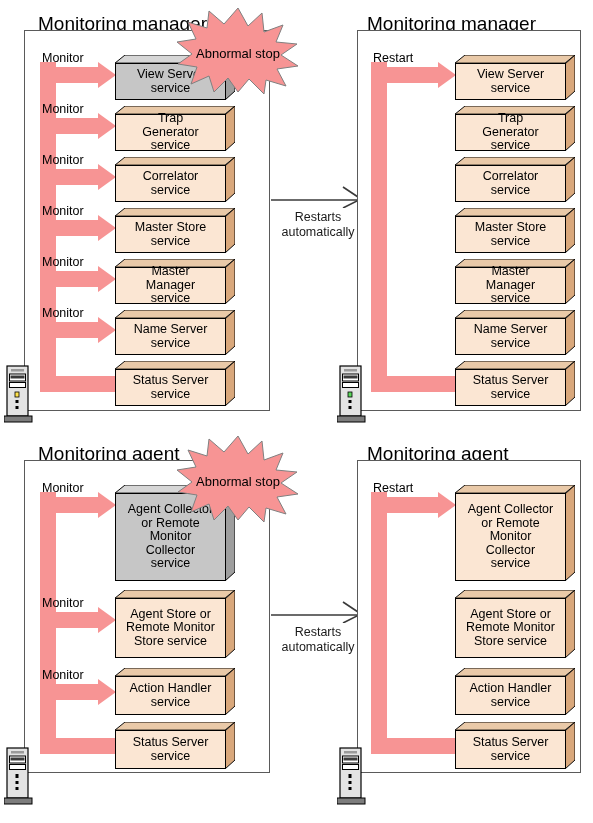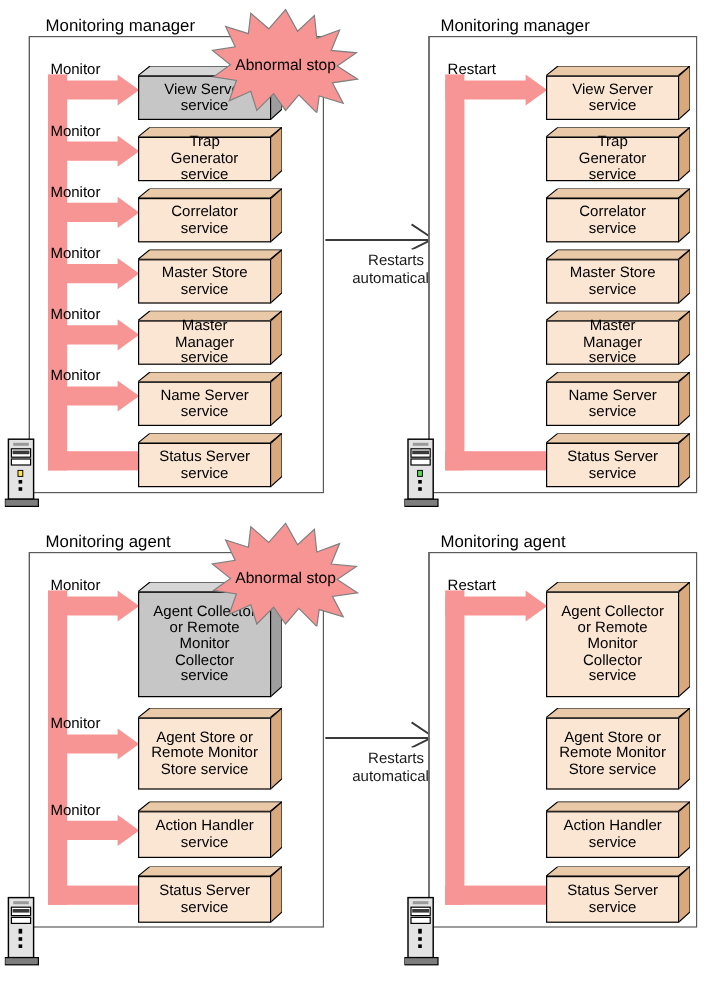--- a/index.html
+++ b/index.html
@@ -2,40 +2,40 @@
 <html><head>
 <meta charset="utf-8">
 <style>
   html,body{margin:0;padding:0;background:#ffffff;}
   body{width:593px;height:823px;position:relative;overflow:hidden;
        font-family:"Liberation Sans","DejaVu Sans",sans-serif;color:#000;}
   .abs{position:absolute;}
 
   
   .panel{position:absolute;border:1px solid #5a5a5a;background:#fff;box-sizing:border-box;}
-  .panel-title{position:absolute;font-size:14px;color:#000;white-space:nowrap;line-height:1;}
+  .panel-title{position:absolute;font-size:19px;color:#000;white-space:nowrap;line-height:1;}
 
   
   .box{position:absolute;box-sizing:border-box;}
   .box .face{position:absolute;left:0;top:8px;right:9px;bottom:0;
              border:1px solid #000;background:#FBE6D3;
              display:flex;align-items:center;justify-content:center;text-align:center;}
   .box .face span{display:block;font-size:12.5px;line-height:13.5px;color:#000;padding:0 2px;}
   .box .top{position:absolute;left:0;top:0;right:0;height:9px;}
   .box .side{position:absolute;right:0;top:0;width:10px;bottom:0;}
   .box svg{display:block;}
   .box.gray .face{background:#C6C6C6;}
   .pinkline{position:absolute;background:#F79494;}
 
   
   .lbl{position:absolute;font-size:12.5px;white-space:nowrap;line-height:1;color:#000;}
 
   
   .midarrow{position:absolute;}
-  .midarrow .t{position:absolute;left:12px;top:24px;width:100%;text-align:center;
+  .midarrow .t{position:absolute;left:0;top:24px;width:100%;text-align:center;
                font-size:12.5px;line-height:15px;color:#1a1a1a;}
 
   
   .burst{position:absolute;}
 
   
   .pc{position:absolute;}
   .vline{position:absolute;background:#5a5a5a;}
 </style>
 </head>

